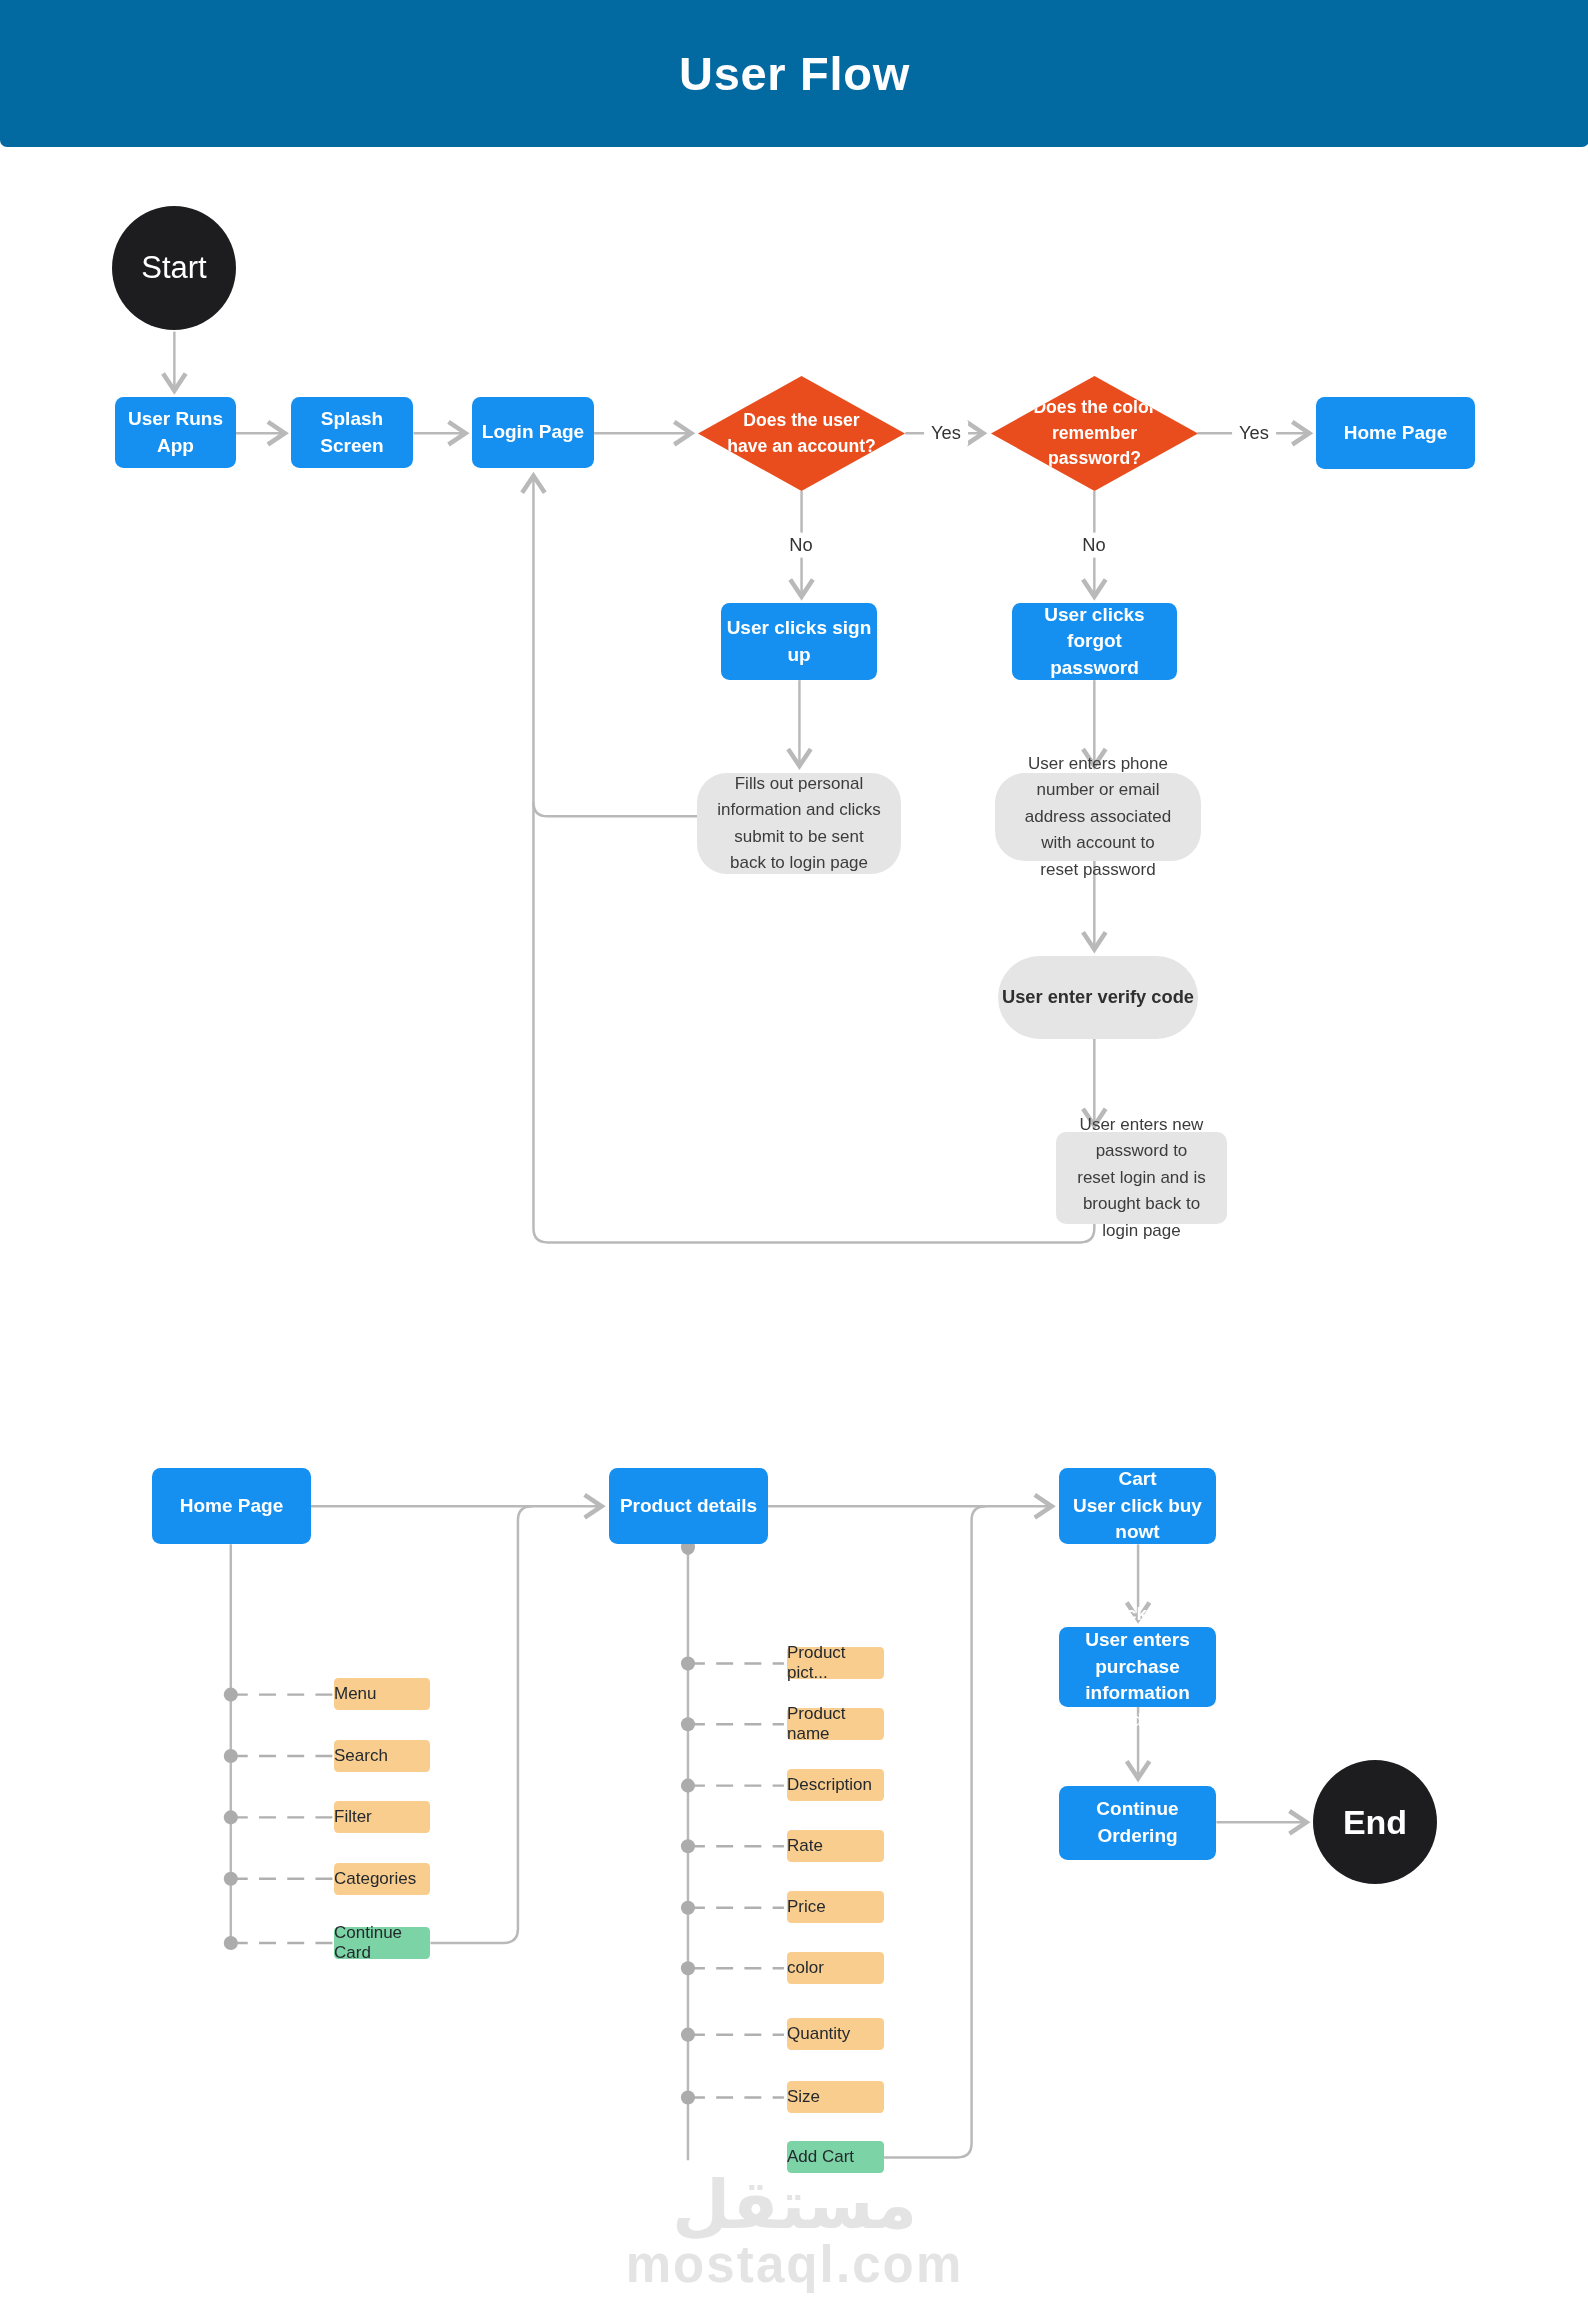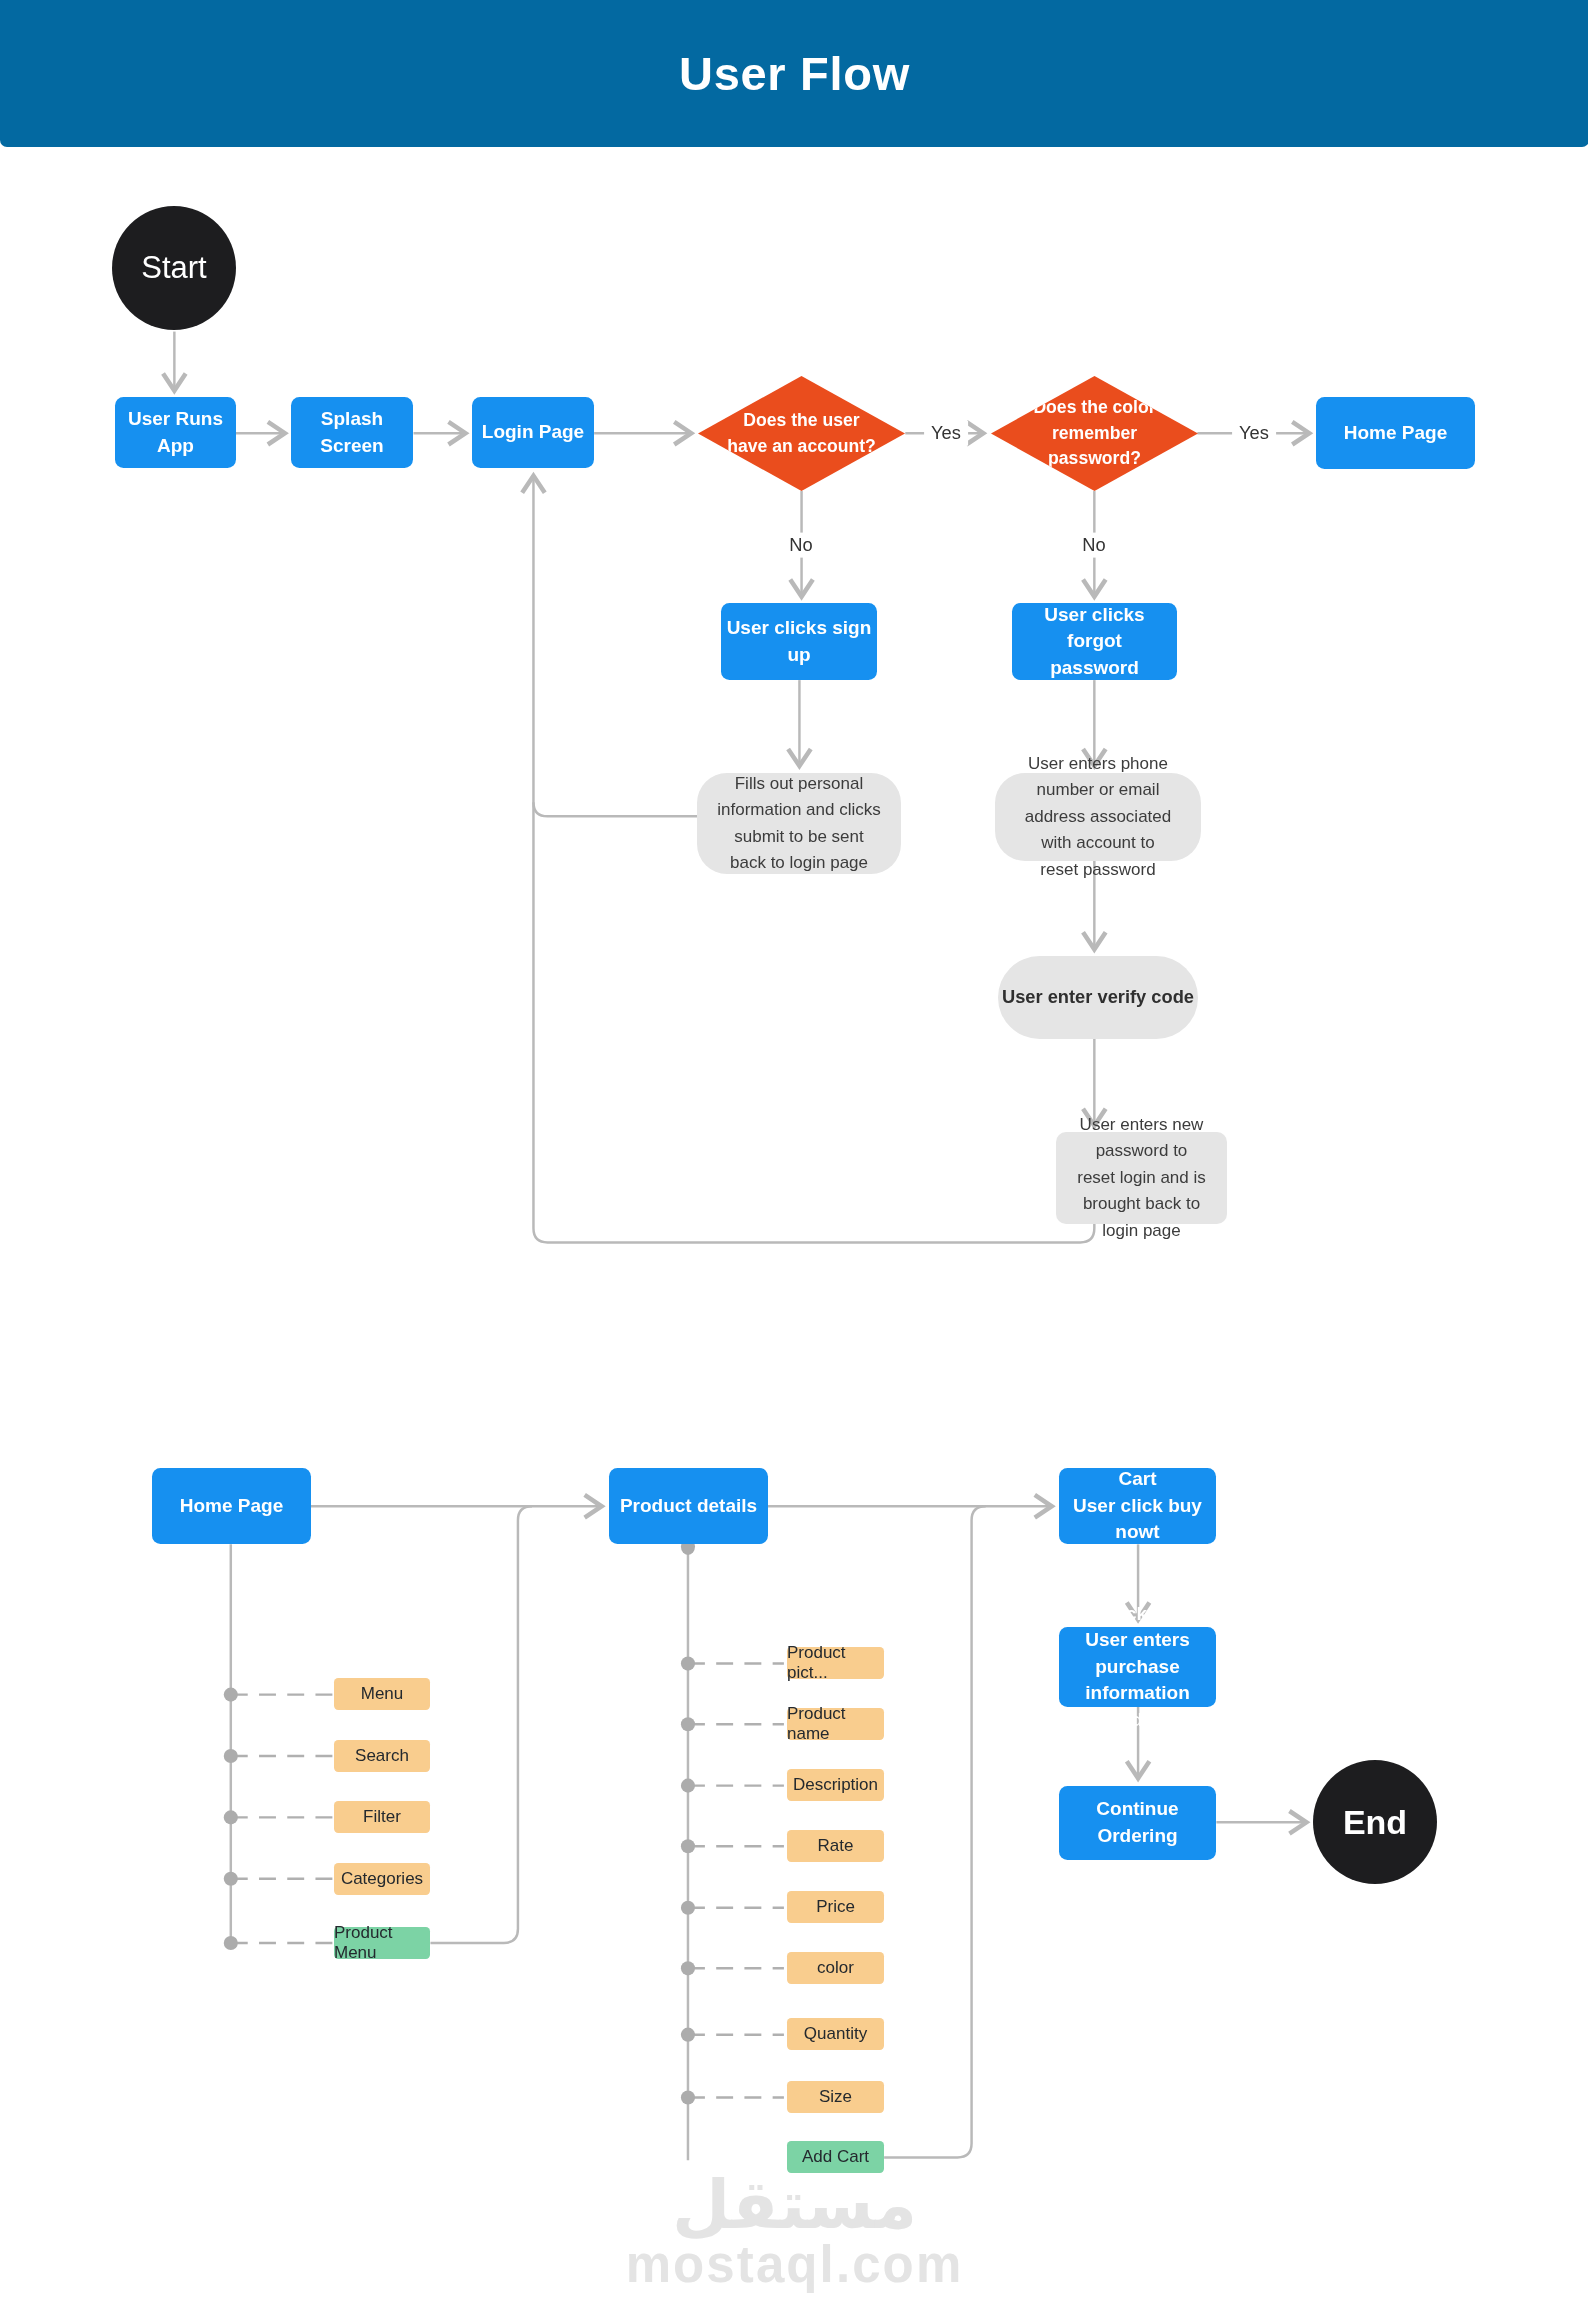--- a/index.html
+++ b/index.html
@@ -15,21 +15,21 @@
   .terminator{width:124px;height:124px;border-radius:50%;background:#1D1D1F;color:#fff;}
   .blue{background:#1690F0;border-radius:8.5px;color:#fff;font-weight:bold;font-size:19px;line-height:1.4;}
   .diamond{color:#fff;font-weight:bold;font-size:17.6px;line-height:1.45;
            background:#EA4D1D;
            clip-path:polygon(50% 0%,100% 50%,50% 100%,0% 50%);}
   .diamond span{display:block;width:72%;}
   .gray{background:#E5E5E5;color:#3C3C3C;font-size:17px;font-weight:500;line-height:1.55;}
   .edge-label{position:absolute;z-index:3;background:#ffffff;color:#333;font-size:18.3px;
               padding:1.4px 7px;transform:translate(-50%,-50%);}
   .chip{position:absolute;z-index:2;width:97px;height:32px;display:flex;align-items:center;
-        justify-content:center;background:#F9CD8E;border-radius:4.2px;color:#24292E;
+        justify-content:flex-start;background:#F9CD8E;border-radius:4.2px;color:#24292E;
         font-size:17px;font-weight:500;}
   .chip.green{background:#7CD3A5;}
   .wm{position:absolute;z-index:0;left:0;width:1589px;text-align:center;color:#E4E4E4;
       font-weight:bold;}
 </style>
 </head>
 <body>
 
 <div id="canvas">
 
@@ -179,21 +179,21 @@
   <div class="chip" style="left:334px;top:1740px;width:96px;">
     <span>Search</span>
     </div>
   <div class="chip" style="left:334px;top:1801px;width:96px;">
     <span>Filter</span>
     </div>
   <div class="chip" style="left:334px;top:1863px;width:96px;">
     <span>Categories</span>
     </div>
   <div class="chip green" style="left:334px;top:1927px;width:96px;">
-    <span>Product Menu</span>
+    <span>Continue Card</span>
     </div>
 
   <div class="chip" style="left:787px;top:1647px;">
     <span>Product pict...</span>
     </div>
   <div class="chip" style="left:787px;top:1708px;">
     <span>Product name</span>
     </div>
   <div class="chip" style="left:787px;top:1769px;">
     <span>Description</span>

